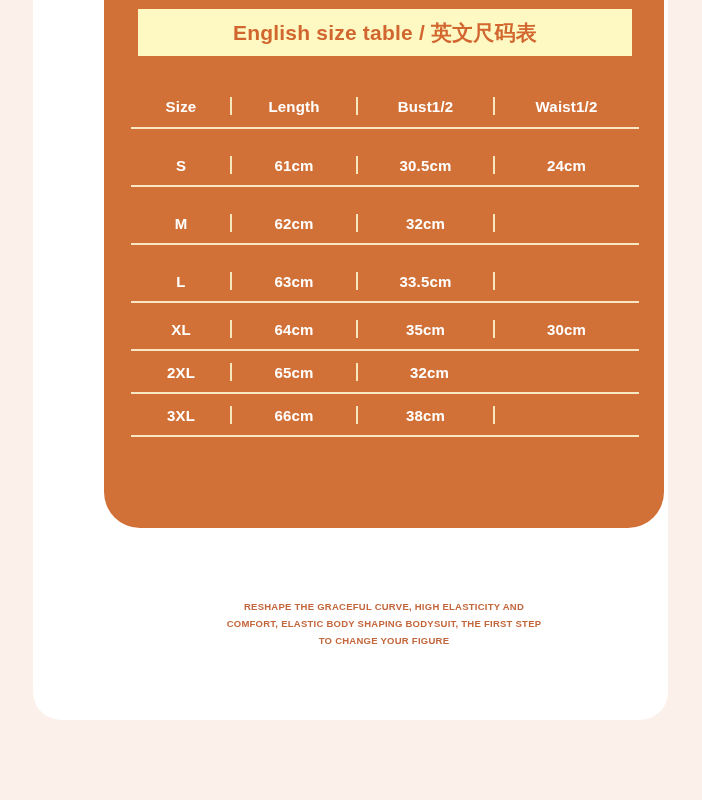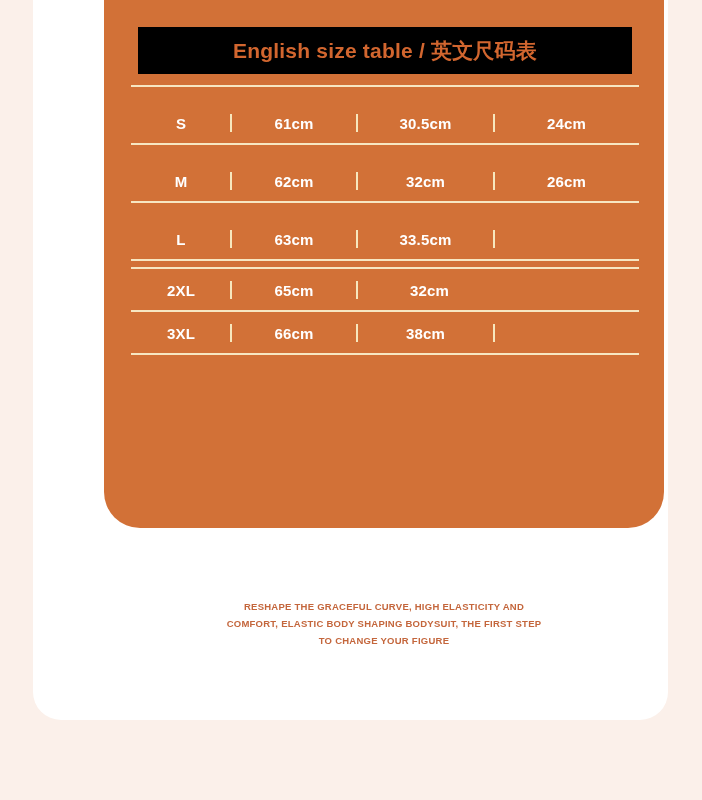--- a/index.html
+++ b/index.html
@@ -36,24 +36,24 @@
     height: 528px;
     background: #d27137;
     border-radius: 0 0 36px 36px;
     box-sizing: border-box;
   }
 
   
   .title-bar {
     position: absolute;
     left: 34px;
-    top: 27px;
+    top: 9px;
     width: 494px;
     height: 47px;
-    background: #000000;
+    background: #fef9c3;
     display: flex;
     align-items: center;
     justify-content: center;
   }
   .title-text {
     color: #d2662f;
     font-size: 21px;
     font-weight: 600;
     letter-spacing: 0.2px;
     white-space: nowrap;
@@ -137,20 +137,29 @@
 <div class="page-card">
 
   <div class="size-panel">
 
     <div class="title-bar">
       <span class="title-text">English size table / 英文尺码表</span>
     </div>
 
     <div class="size-table">
 
+      <div class="srow header">
+        <span class="cell c-size">Size</span>
+        <span class="sep"></span>
+        <span class="cell c-length">Length</span>
+        <span class="sep"></span>
+        <span class="cell c-bust">Bust1/2</span>
+        <span class="sep"></span>
+        <span class="cell c-waist">Waist1/2</span>
+      </div>
       <div class="hrule"></div>
       <div class="rowgap-lg"></div>
 
       <div class="srow body-row">
         <span class="cell c-size">S</span>
         <span class="sep"></span>
         <span class="cell c-length">61cm</span>
         <span class="sep"></span>
         <span class="cell c-bust">30.5cm</span>
         <span class="sep"></span>
@@ -159,36 +168,44 @@
       <div class="hrule"></div>
       <div class="rowgap-lg"></div>
 
       <div class="srow body-row">
         <span class="cell c-size">M</span>
         <span class="sep"></span>
         <span class="cell c-length">62cm</span>
         <span class="sep"></span>
         <span class="cell c-bust">32cm</span>
         <span class="sep"></span>
-        <span class="cell c-waist">26cm</span>
       </div>
       <div class="hrule"></div>
       <div class="rowgap-lg"></div>
 
       <div class="srow body-row">
         <span class="cell c-size">L</span>
         <span class="sep"></span>
         <span class="cell c-length">63cm</span>
         <span class="sep"></span>
         <span class="cell c-bust">33.5cm</span>
         <span class="sep"></span>
       </div>
       <div class="hrule"></div>
       <div class="rowgap-sm"></div>
 
+      <div class="srow body-row">
+        <span class="cell c-size">XL</span>
+        <span class="sep"></span>
+        <span class="cell c-length">64cm</span>
+        <span class="sep"></span>
+        <span class="cell c-bust">35cm</span>
+        <span class="sep"></span>
+        <span class="cell c-waist">30cm</span>
+      </div>
       <div class="hrule"></div>
       <div class="rowgap-xs"></div>
 
       <div class="srow body-row">
         <span class="cell c-size">2XL</span>
         <span class="sep"></span>
         <span class="cell c-length">65cm</span>
         <span class="sep"></span>
         <span class="sep"></span>
         <span class="cell c-waist">32cm</span>

